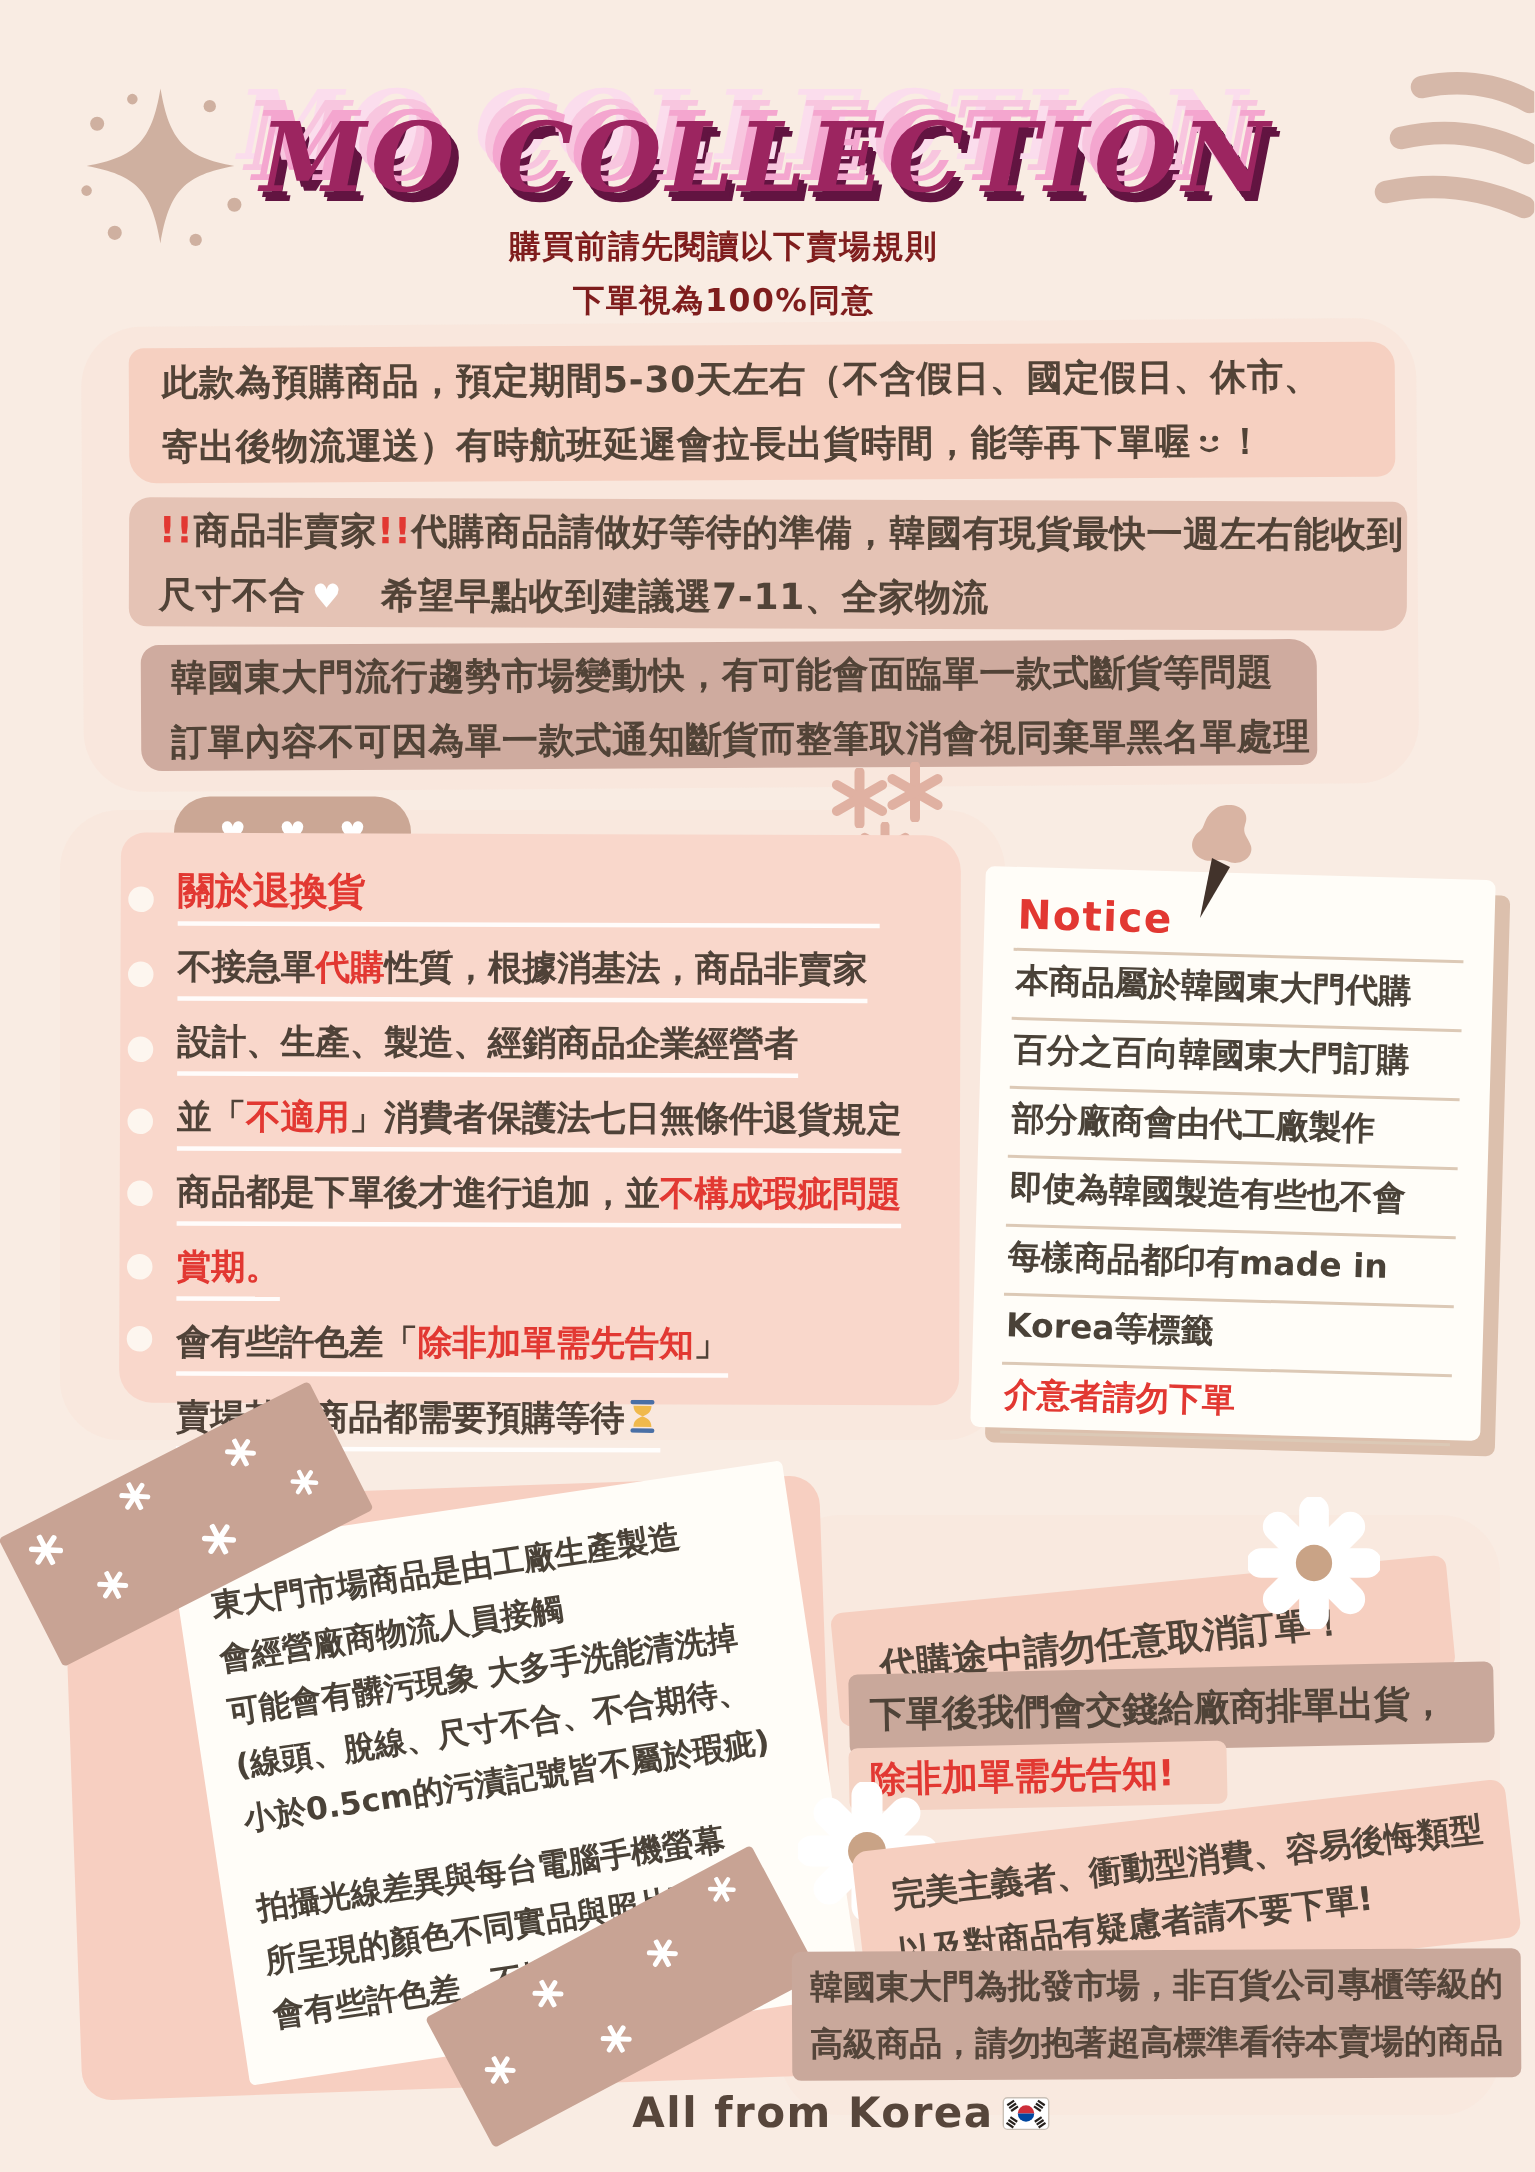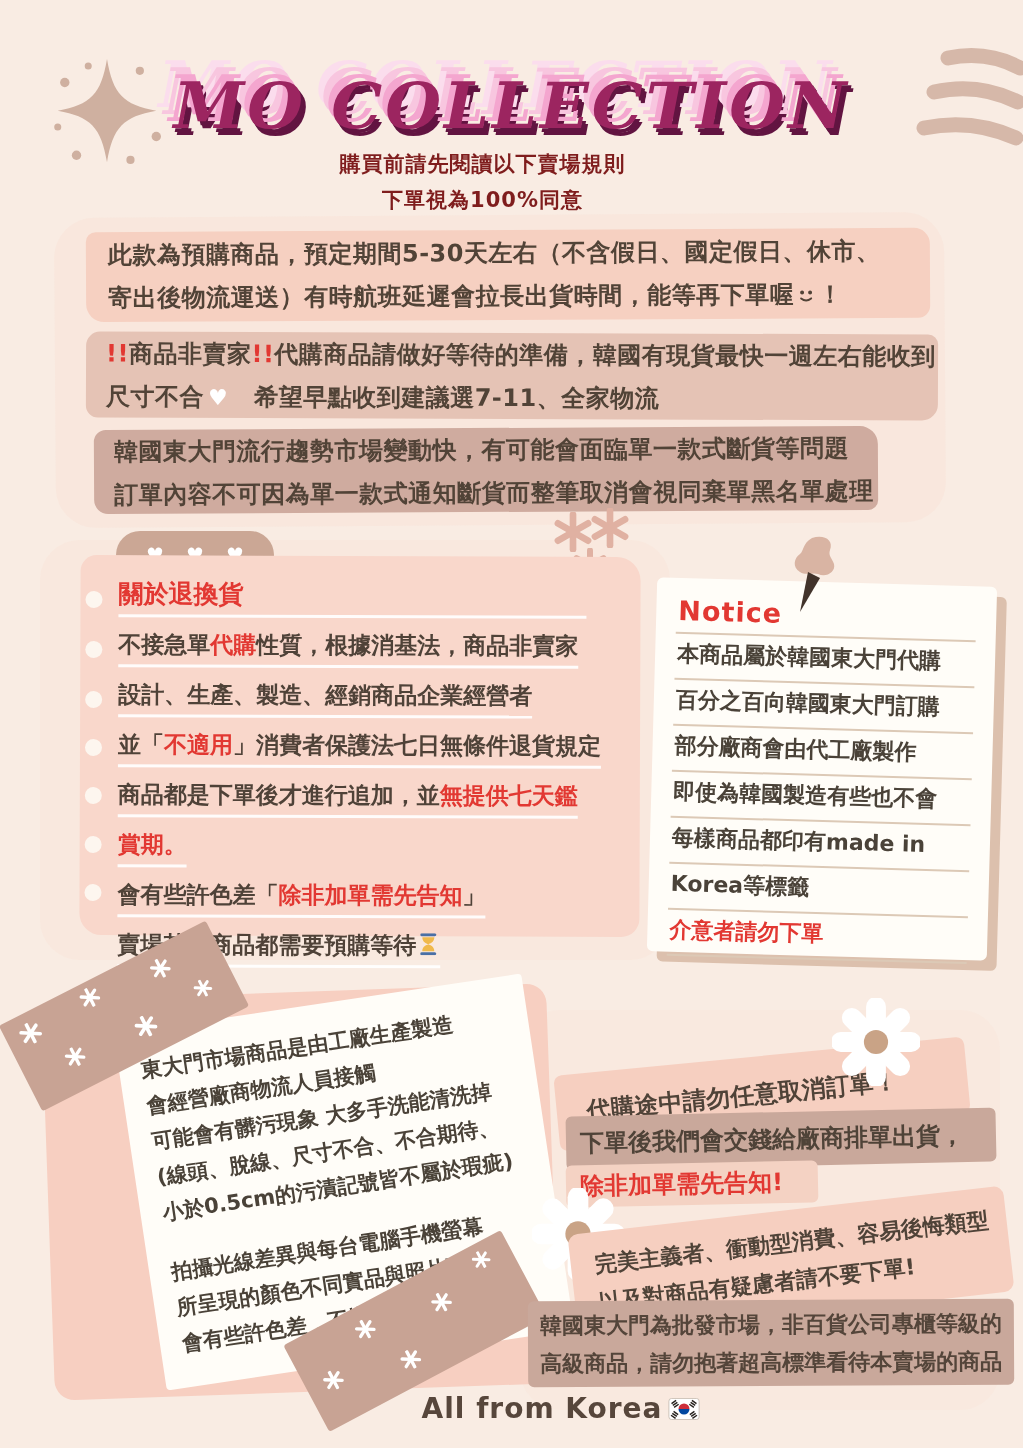--- a/index.html
+++ b/index.html
@@ -197,21 +197,21 @@
     <div class="c-line">
       <span class="u"><span>不接急單</span><span class="red">代購</span><span>性質，根據消基法，商品非賣家</span></span>
     </div>
     <div class="c-line">
       <span class="u">設計、生產、製造、經銷商品企業經營者</span>
     </div>
     <div class="c-line">
       <span class="u"><span>並「</span><span class="red">不適用</span><span>」消費者保護法七日無條件退貨規定</span></span>
     </div>
     <div class="c-line">
-      <span class="u"><span>商品都是下單後才進行追加，並</span><span class="red">無提供七天鑑</span></span>
+      <span class="u"><span>商品都是下單後才進行追加，並</span><span class="red">不構成瑕疵問題</span></span>
     </div>
     <div class="c-line">
       <span class="u red">賞期。</span>
     </div>
     <div class="c-line">
       <span class="u"><span>會有些許色差「</span><span class="red">除非加單需先告知</span><span>」</span></span>
     </div>
     <div class="c-line">
       <span class="u"><span>賣場其他商品都需要預購等待</span><svg class="inline-icon" width="18" height="22" viewBox="0 0 18 22">
             <rect x="1" y="0" width="16" height="3" rx="1.5" fill="#4a6fa5"></rect>

